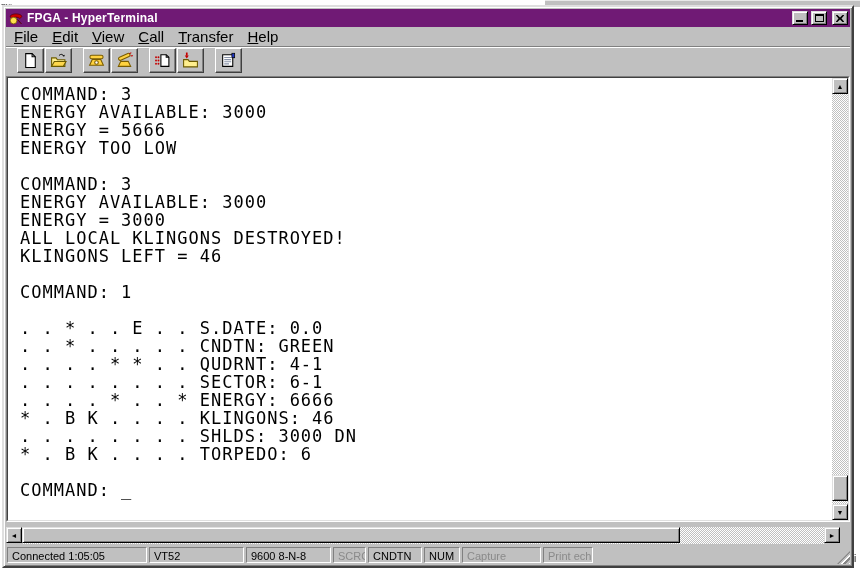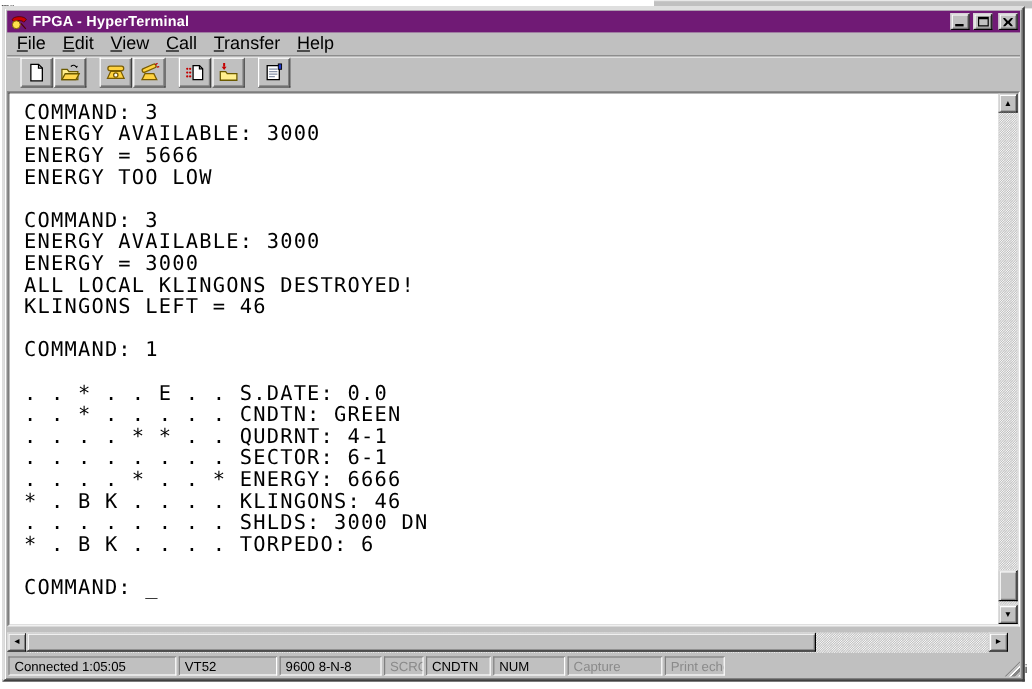--- a/index.html
+++ b/index.html
@@ -75,22 +75,22 @@
   .hthumb { width:658px; height:16px; background:#c0c0c0;
             border:1px solid; border-color:#dfdfdf #000 #000 #dfdfdf;
             box-shadow: inset 1px 1px 0 #fff, inset -1px -1px 0 #808080; }
 
   
   .statusbar { flex:0 0 18px; margin-top:2px; display:flex; gap:2px; position:relative;
                padding-left:1px; align-items:center; }
   .spanel { border:1px solid; border-color:#808080 #fff #fff #808080;
             font-size:11px; color:#000; padding:2px 0 0 4px; white-space:nowrap; overflow:hidden; }
   .spanel[data-state="disabled"] { color:#8a8a8a; }
-  .sp-0{width:140px}.sp-1{width:82px}.sp-2{width:85px}.sp-3{width:33px}
-  .sp-4{width:54px}.sp-5{width:60px}.sp-6{width:79px}.sp-7{width:50px}
+  .sp-0{width:140px}.sp-1{width:95px}.sp-2{width:85px}.sp-3{width:33px}
+  .sp-4{width:54px}.sp-5{width:36px}.sp-6{width:79px}.sp-7{width:50px}
   .grip { position:absolute; right:0; bottom:0; width:13px; height:13px;
           background: repeating-linear-gradient(135deg,#c0c0c0 0 2px,#ffffff 2px 3px,#868686 3px 5px);
           clip-path: polygon(100% 0, 100% 100%, 0 100%); }
 </style>
 </head>
 <body>
 
 <div id="screen">
 
   <div class="bg-frag-tl">mc</div>

